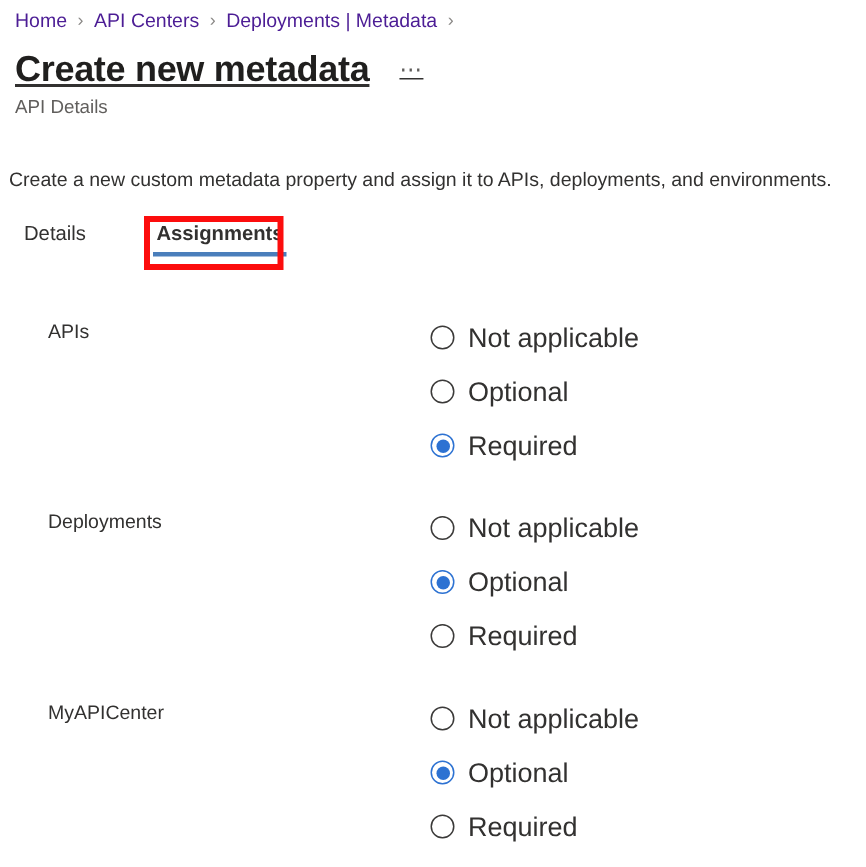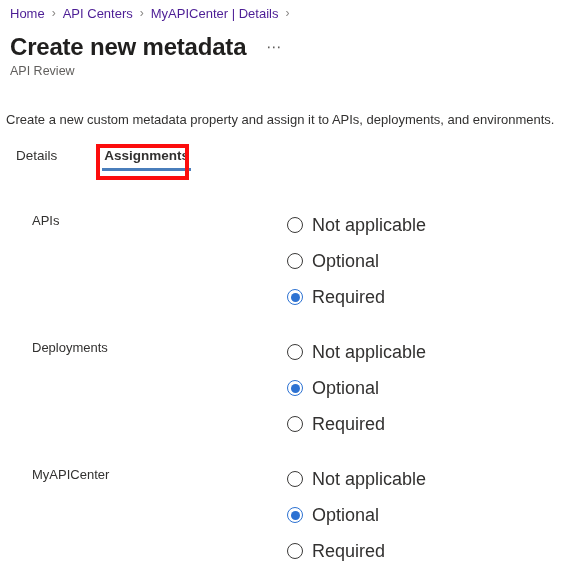--- a/index.html
+++ b/index.html
@@ -39,20 +39,21 @@
     font-size: 12px;
   }
 
   
   .title-row {
     position: absolute;
     left: 10px;
     top: 32px;
     display: flex;
     align-items: center;
+    text-decoration: underline;
   }
   .page-title {
     font-size: 24px;
     font-weight: bold;
     color: #201f1e;
     letter-spacing: -0.2px;
     line-height: 30px;
   }
   .ellipsis-btn {
     margin-left: 16px;
@@ -179,29 +180,29 @@
   }
 </style>
 </head>
 <body>
 
 <nav class="breadcrumb">
   <span class="crumb-link">Home</span>
   <span class="crumb-sep">›</span>
   <span class="crumb-link">API Centers</span>
   <span class="crumb-sep">›</span>
-  <span class="crumb-link">MyAPICenter | Details</span>
+  <span class="crumb-link">Deployments | Metadata</span>
   <span class="crumb-sep">›</span>
 </nav>
 
 <div class="title-row">
   <span class="page-title">Create new metadata</span>
   <span class="ellipsis-btn">⋯</span>
 </div>
-<div class="page-subtitle">API Review</div>
+<div class="page-subtitle">API Details</div>
 
 <div class="description">Create a new custom metadata property and assign it to APIs, deployments, and environments.</div>
 
 <div class="tabs">
   <div class="tab t-details">
     <span>Details</span>
   </div>
   <div class="tab t-assignments">
     <span>Assignments</span>
   </div>

